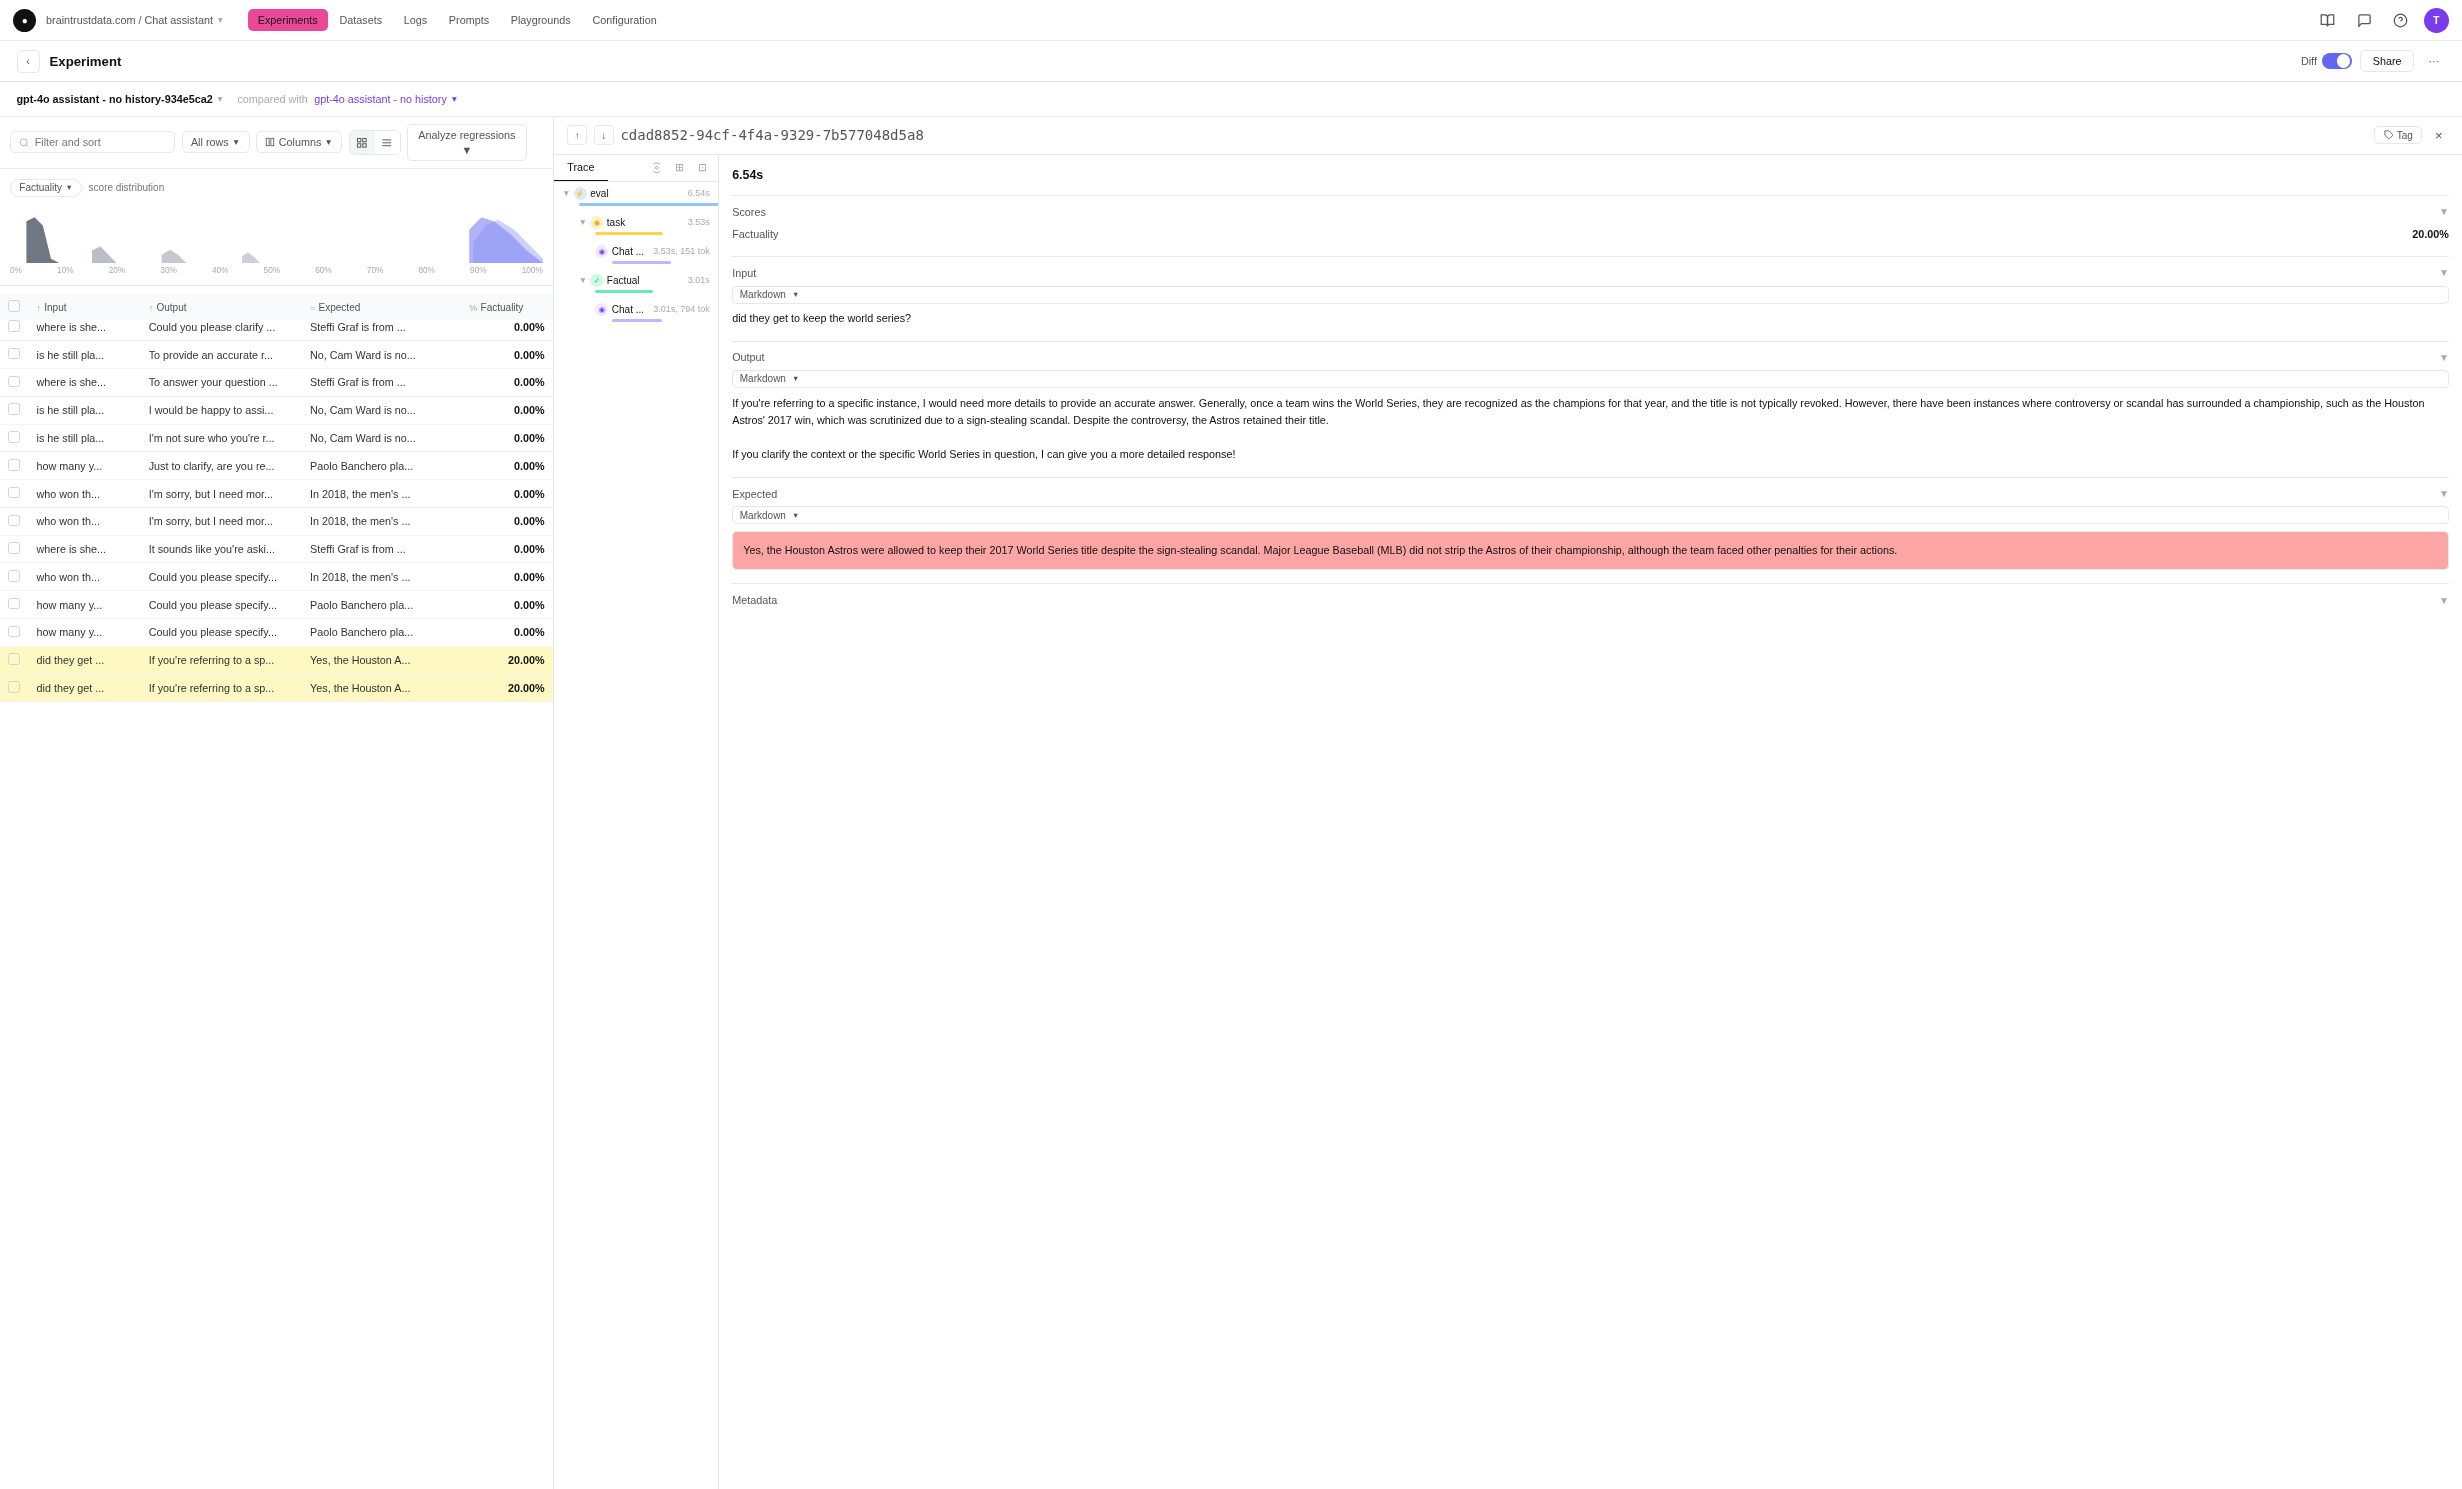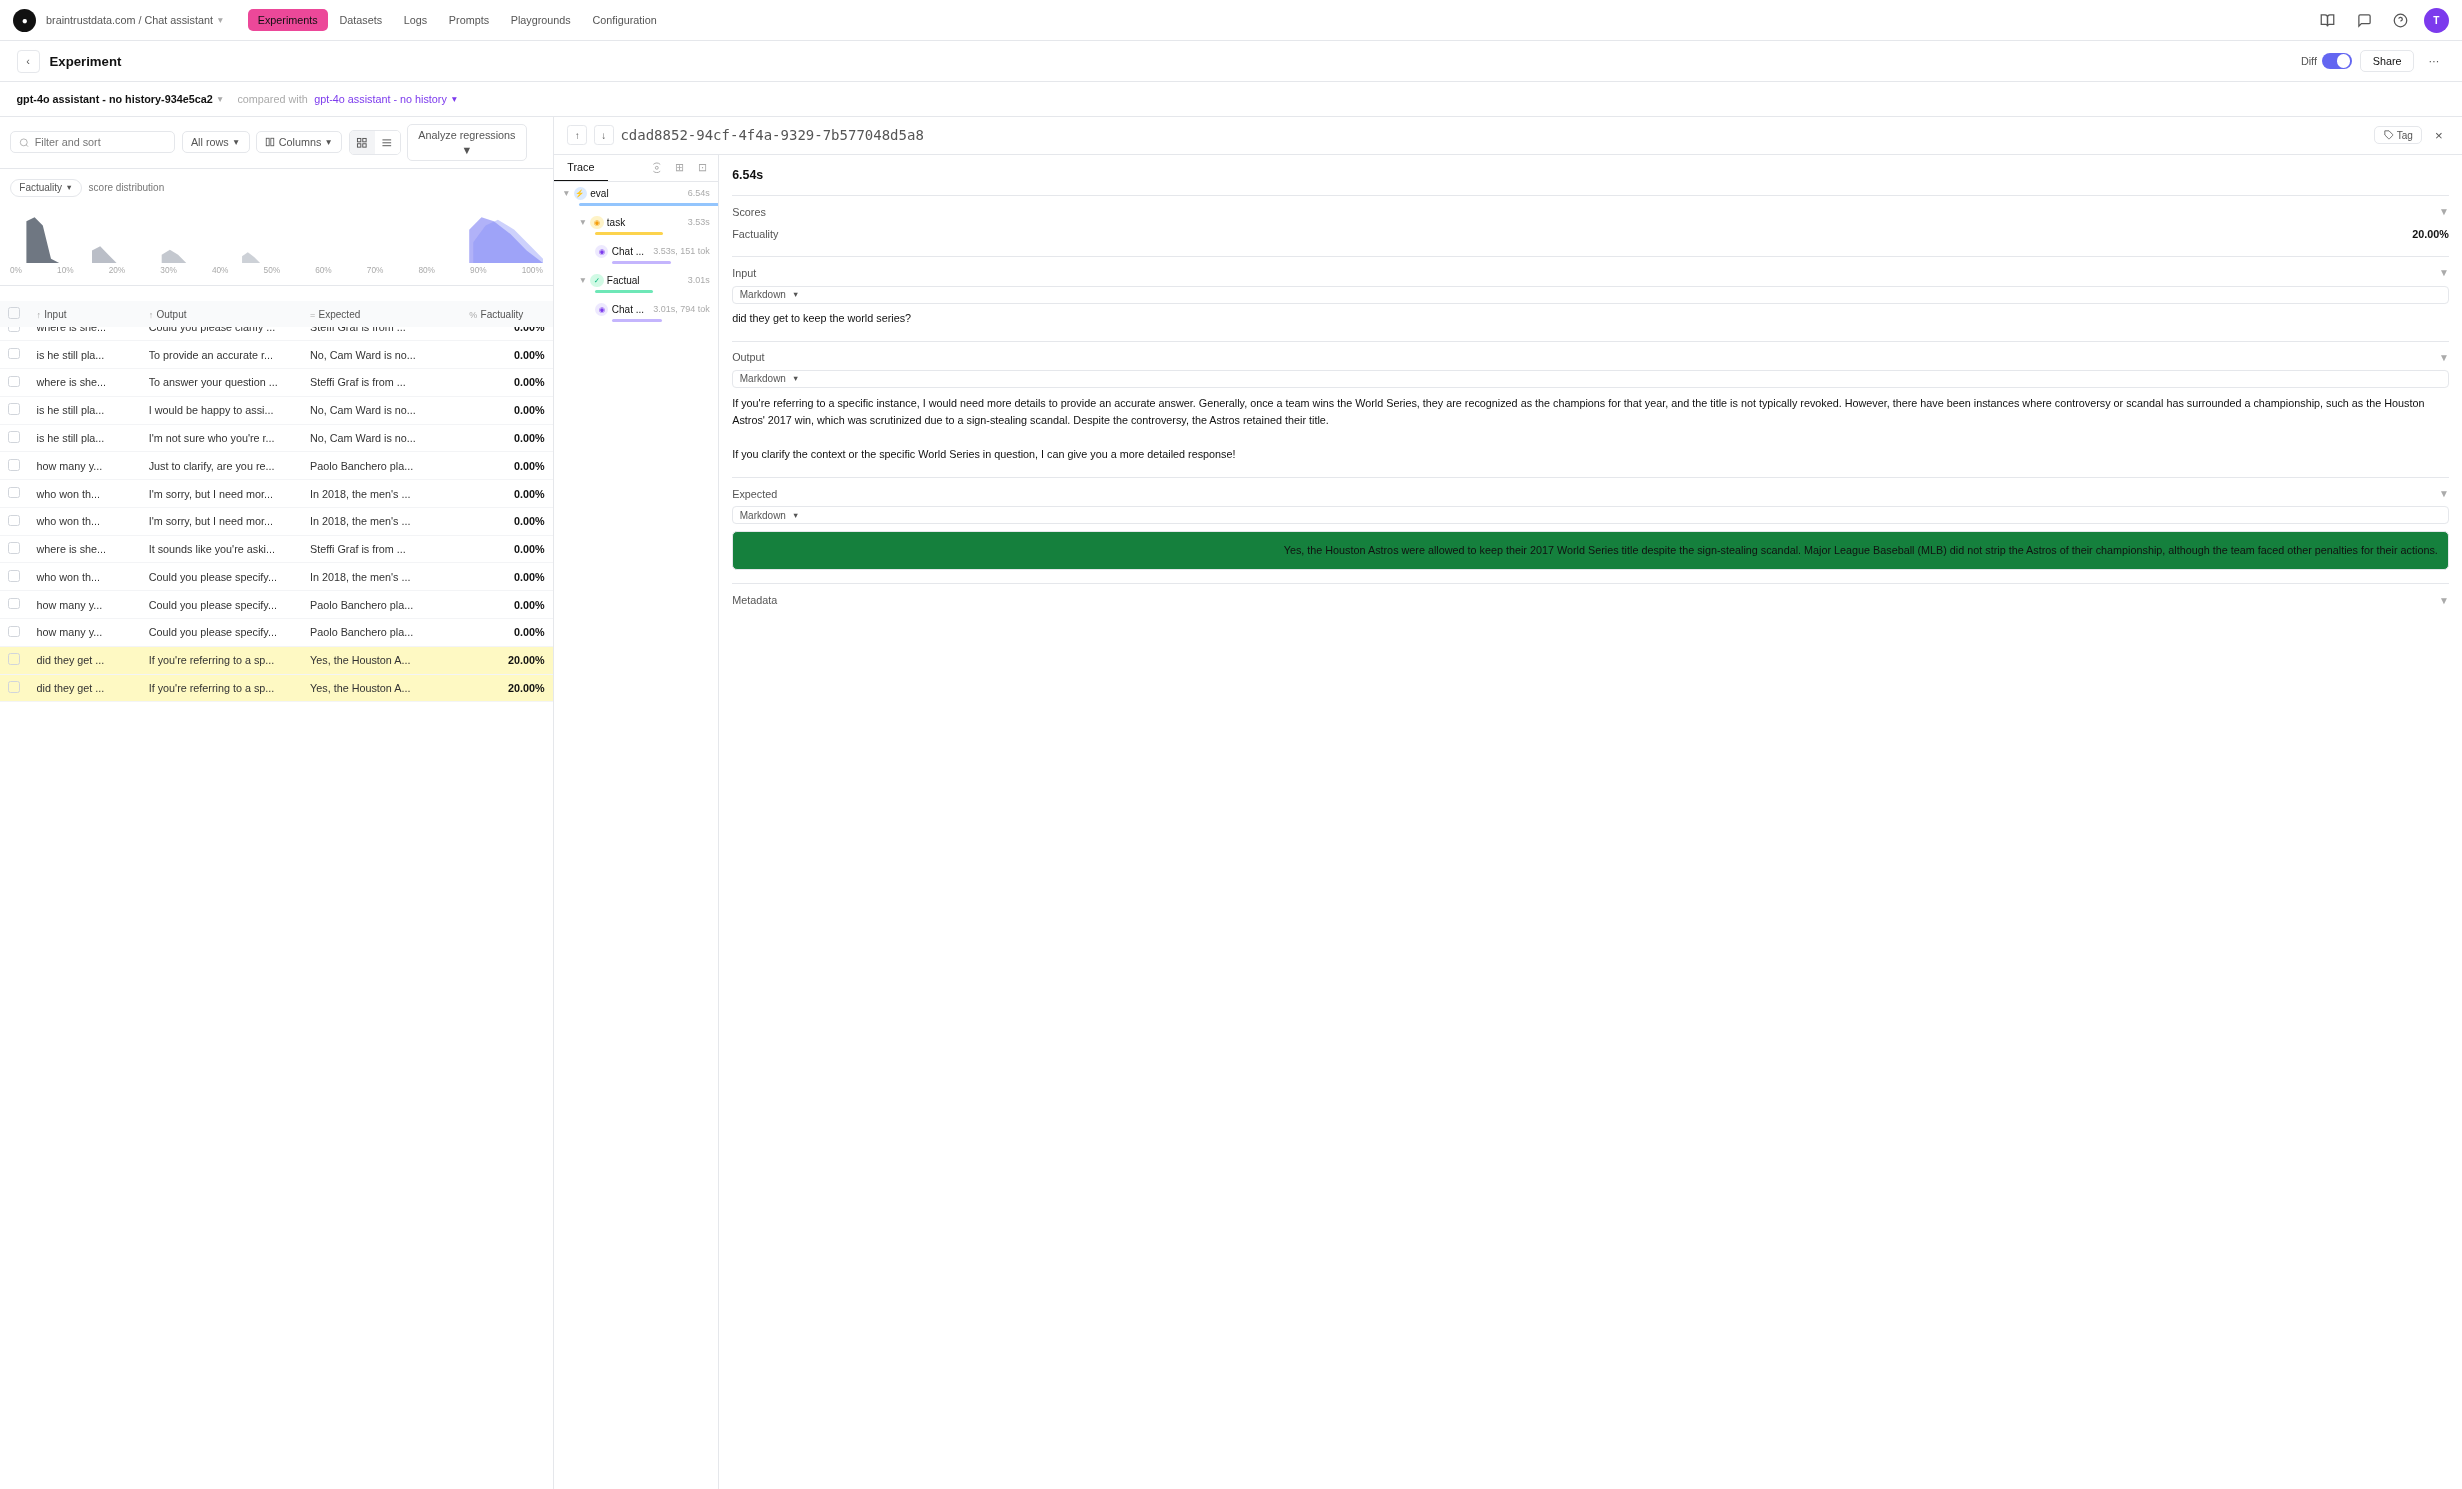--- a/index.html
+++ b/index.html
@@ -74,21 +74,21 @@
     .chart-label { font-size: 10px; color: #777; }
 
     
     .dist-chart { height: 58px; position: relative; display: flex; align-items: flex-end; }
     .dist-svg { width: 100%; height: 50px; }
     .dist-labels { display: flex; justify-content: space-between; font-size: 8.3px; color: #aaa; margin-top: 1.7px; }
 
     
     .table-wrapper { flex: 1; overflow: auto; }
     table { width: 100%; border-collapse: collapse; }
-    thead th { position: sticky; top: 15px; background: #f9fafb; border-bottom: 0.8px solid #e5e7eb; padding: 6.6px 8.3px; text-align: left; font-size: 10px; font-weight: 500; color: #555; white-space: nowrap; }
+    thead th { position: sticky; top: 8px; background: #f9fafb; border-bottom: 0.8px solid #e5e7eb; padding: 6.6px 8.3px; text-align: left; font-size: 10px; font-weight: 500; color: #555; white-space: nowrap; }
     thead th .col-icon { margin-right: 3.3px; color: #aaa; font-size: 9px; }
     tbody tr { border-bottom: 0.8px solid #f3f4f6; cursor: pointer; }
     tbody tr.highlighted { background: #fef9c3; }
     td { padding: 6.6px 8.3px; font-size: 10.8px; color: #333; max-width: 124px; overflow: hidden; text-overflow: ellipsis; white-space: nowrap; }
     td.factuality { font-weight: 600; color: #111; text-align: right; }
     td.factuality-20 { color: #111; font-weight: 700; }
     .checkbox-cell { width: 25px; }
     .cb { width: 11.6px; height: 11.6px; border: 0.8px solid #d1d5db; border-radius: 2.5px; display: inline-block; }
 
     
@@ -135,21 +135,21 @@
     .detail-label { font-size: 10.8px; font-weight: 500; color: #555; }
     .detail-value { font-size: 10.8px; color: #111; }
     .detail-value.large { font-size: 12.4px; font-weight: 600; }
     .expand-icon { color: #aaa; cursor: pointer; font-size: 10px; }
     .score-row { display: flex; align-items: center; justify-content: space-between; padding: 3.3px 0; }
     .score-name { font-size: 10.8px; color: #555; }
     .score-val { font-size: 10.8px; font-weight: 600; color: #111; }
     .markdown-select { display: flex; align-items: center; gap: 6px; padding: 2.5px 6.6px; border: 0.8px solid #e5e7eb; border-radius: 4.1px; font-size: 10px; color: #555; cursor: pointer; margin-bottom: 6.6px; }
     .markdown-select .caret { font-size: 7.4px; }
     .output-text { font-size: 10.8px; color: #111; line-height: 1.6; }
-    .expected-box { border: 0.8px solid #e5e7eb; border-radius: 5px; padding: 10px; font-size: 10.8px; color: #111; line-height: 1.6; background: #15803d; text-align: right; }
+    .expected-box { border: 0.8px solid #e5e7eb; border-radius: 5px; padding: 10px; font-size: 10.8px; color: #111; line-height: 1.6; background: #fca5a5; }
     .divider { height: 0.8px; background: #e5e7eb; margin: 10px 0; }
   </style>
 </head>
 <body>
 
 <div class="top-nav">
   <div class="nav-logo">
     <span>●</span>
   </div>
   <div class="nav-breadcrumb">

